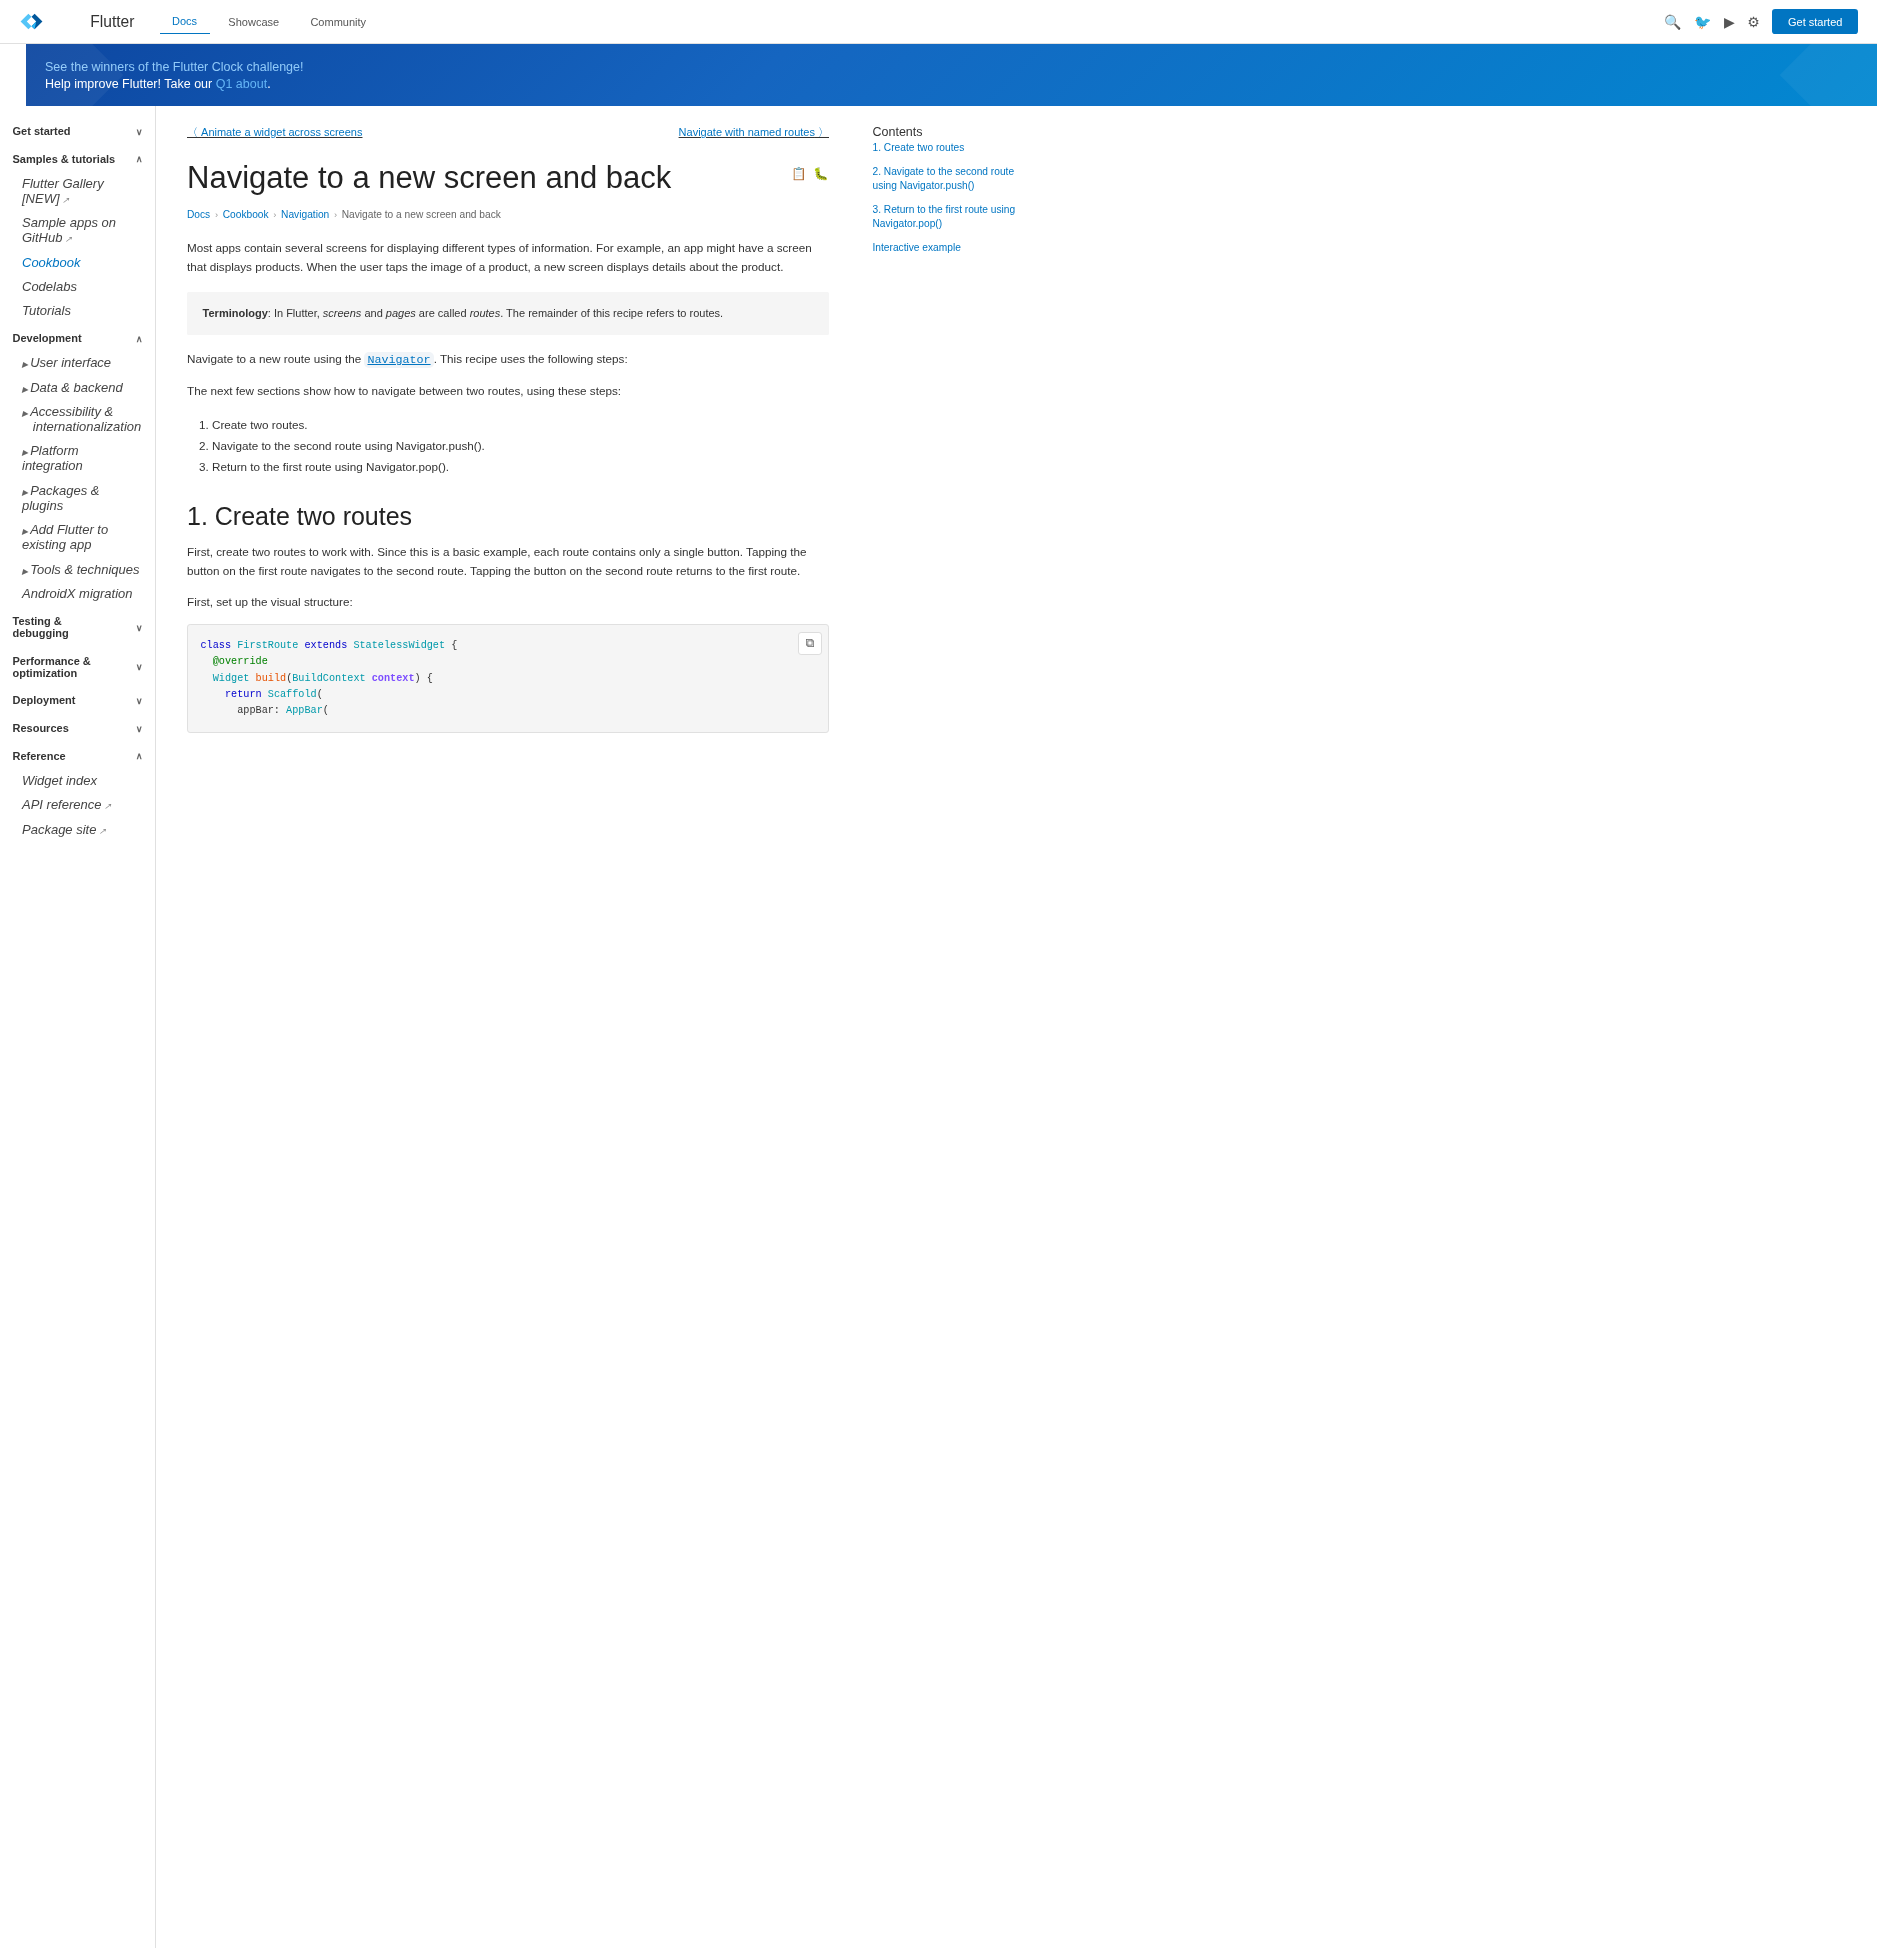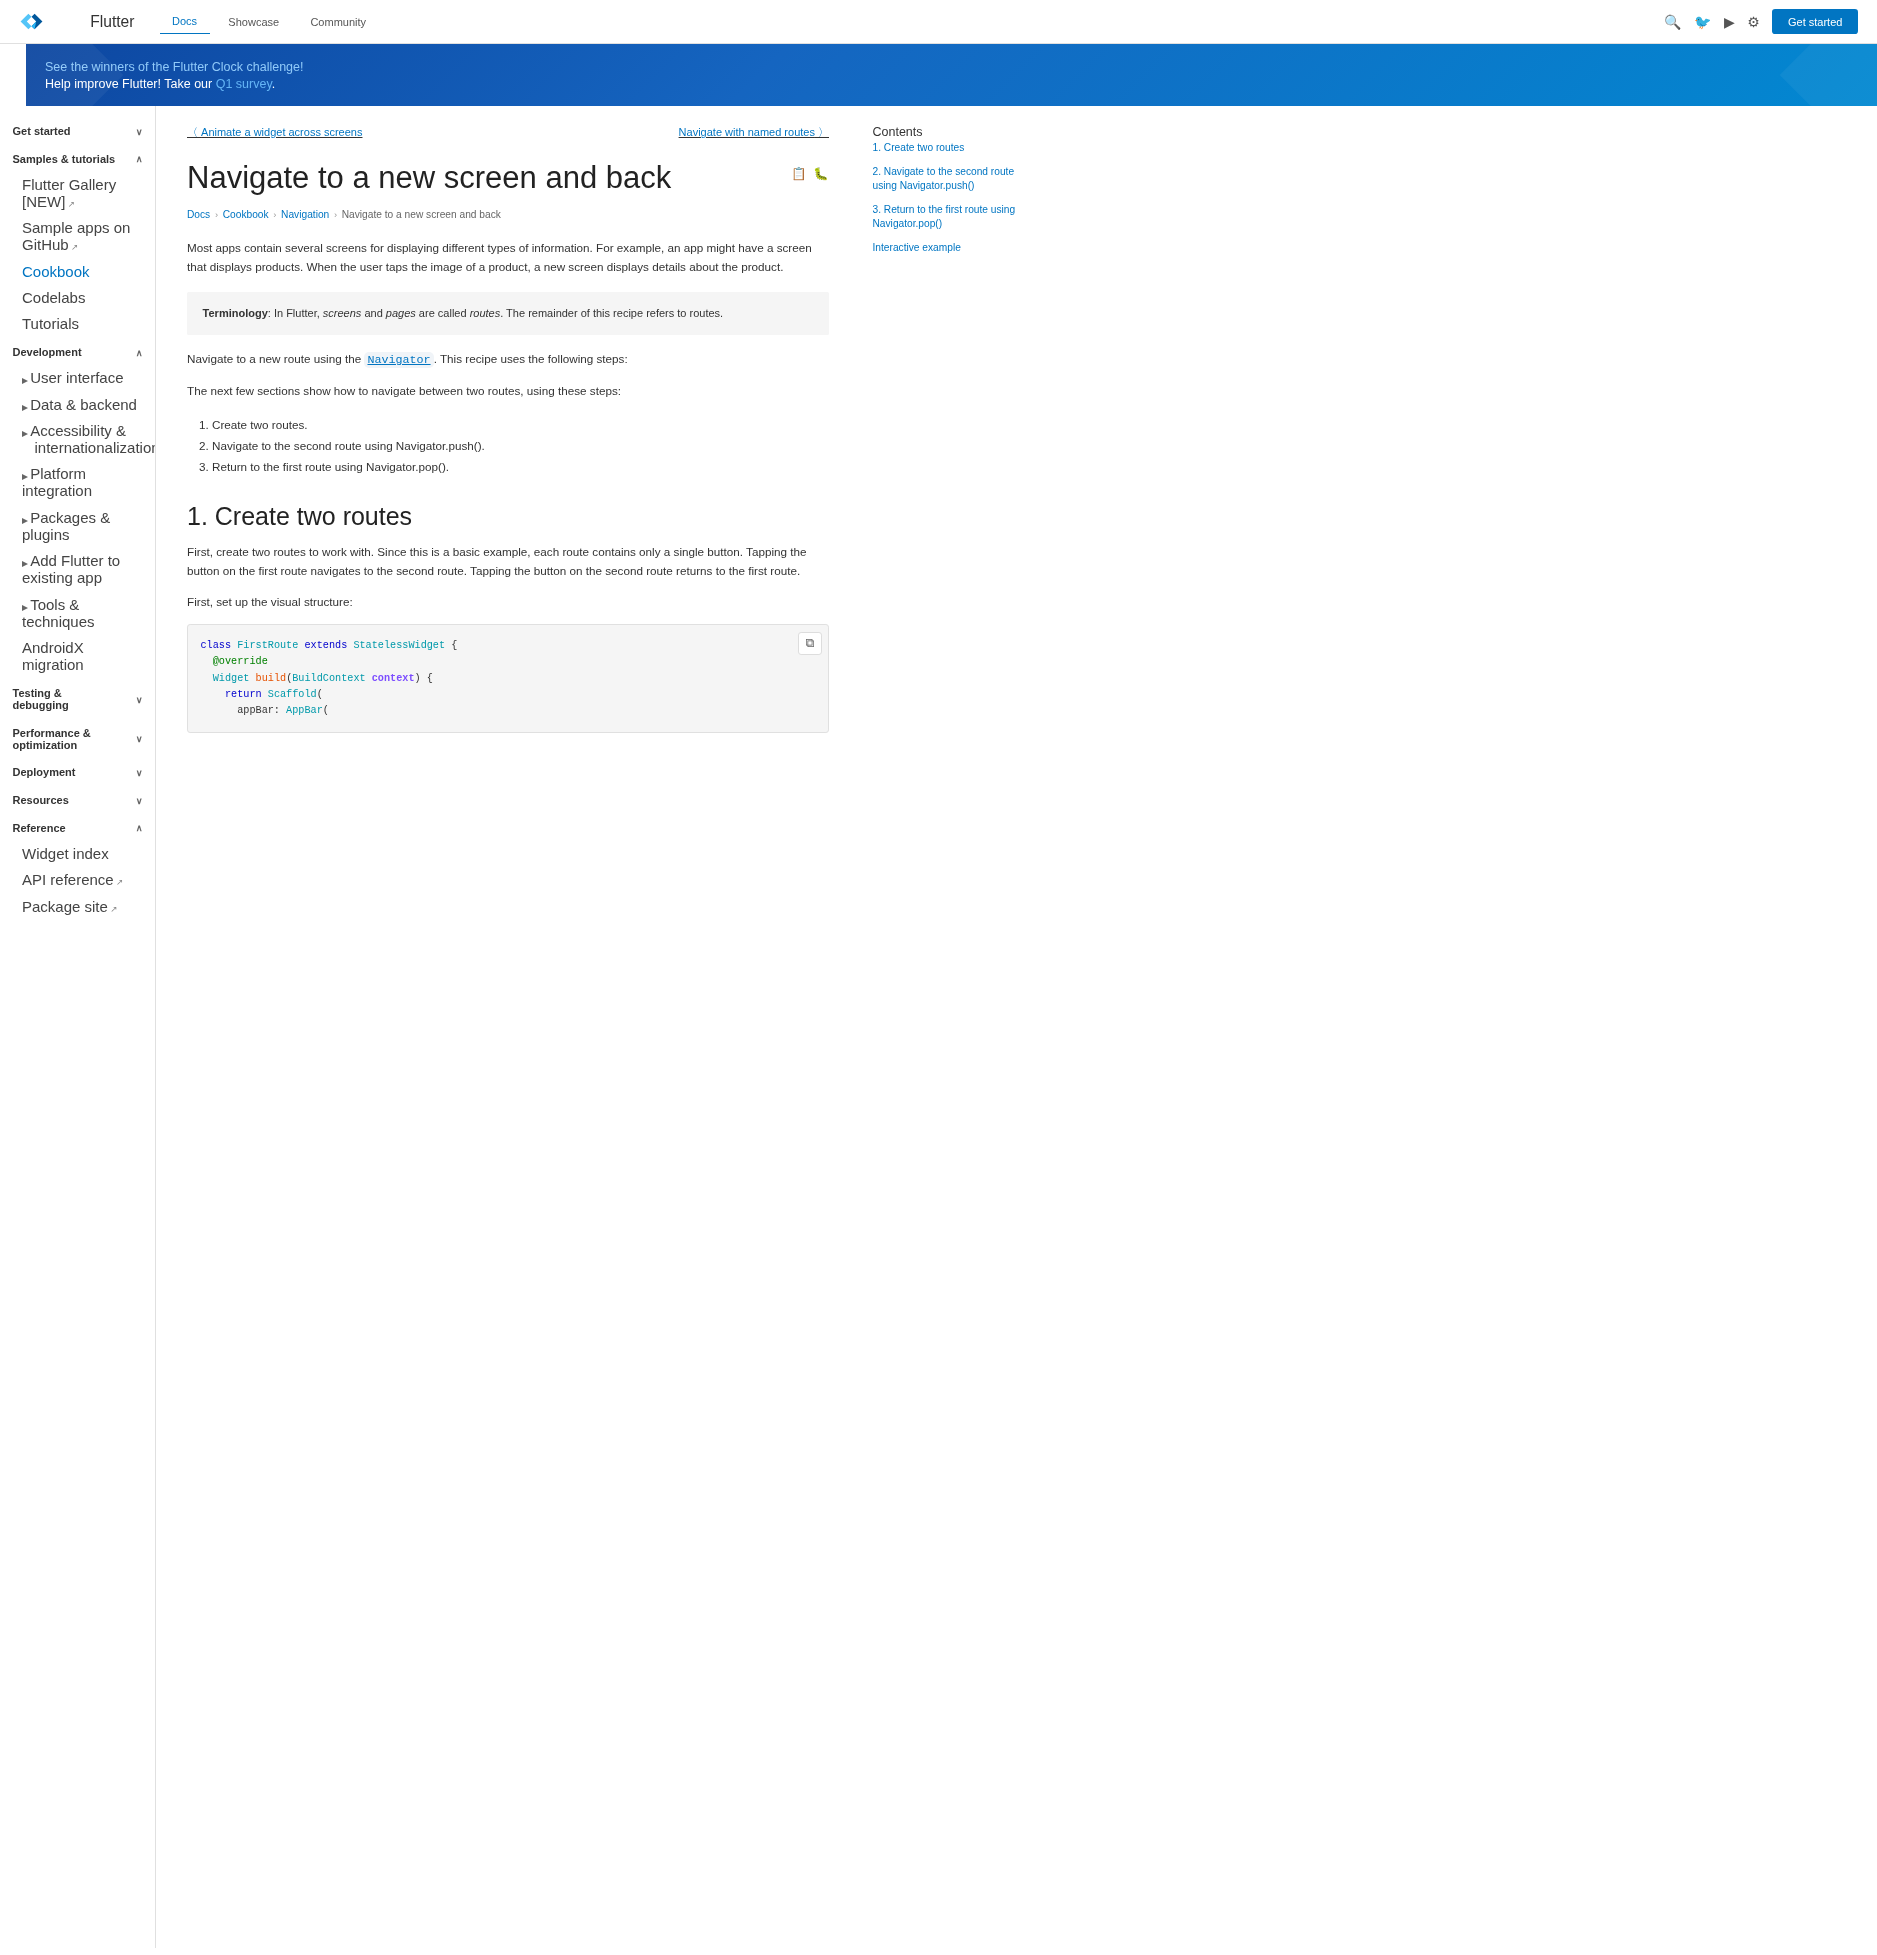--- a/index.html
+++ b/index.html
@@ -143,25 +143,26 @@
       font-weight: 600;
       color: #333;
       cursor: pointer;
     }
     .sidebar-section-header .chevron {
       font-size: 9.4px;
       color: #666;
     }
     .sidebar-item {
       padding: 4.7px 12.5px 4.7px 22px;
-      font-size: 15px;
+      font-size: 13px;
       color: #444;
       cursor: pointer;
       text-decoration: none;
       display: block;
+      font-style: italic;
     }
     .sidebar-item.active { color: #0175C2; font-weight: 500; }
     .sidebar-item.has-arrow::before {
       content: '▶ ';
       font-size: 7.8px;
       color: #666;
     }
     .sidebar-item.external::after {
       content: ' ↗';
       font-size: 8.6px;
@@ -342,21 +343,21 @@
     <span class="header-icon">🐦</span>
     <span class="header-icon">▶</span>
     <span class="header-icon">⚙</span>
     <button class="get-started-btn">Get started</button>
   </div>
 </header>
 
 <div class="banner">
   <div class="banner-line1">See the winners of the Flutter Clock challenge!</div>
   <div class="banner-line2">
-    <span>Help improve Flutter! Take our </span><a href="#">Q1 survey</a><span>.</span>
+    <span>Help improve Flutter! Take our </span><a href="#">Q1 about</a><span>.</span>
   </div>
 </div>
 
 <div class="main-layout">
 
   <aside class="sidebar">
 
     <div class="sidebar-section">
       <div class="sidebar-section-header">
         <span>Get started</span>

